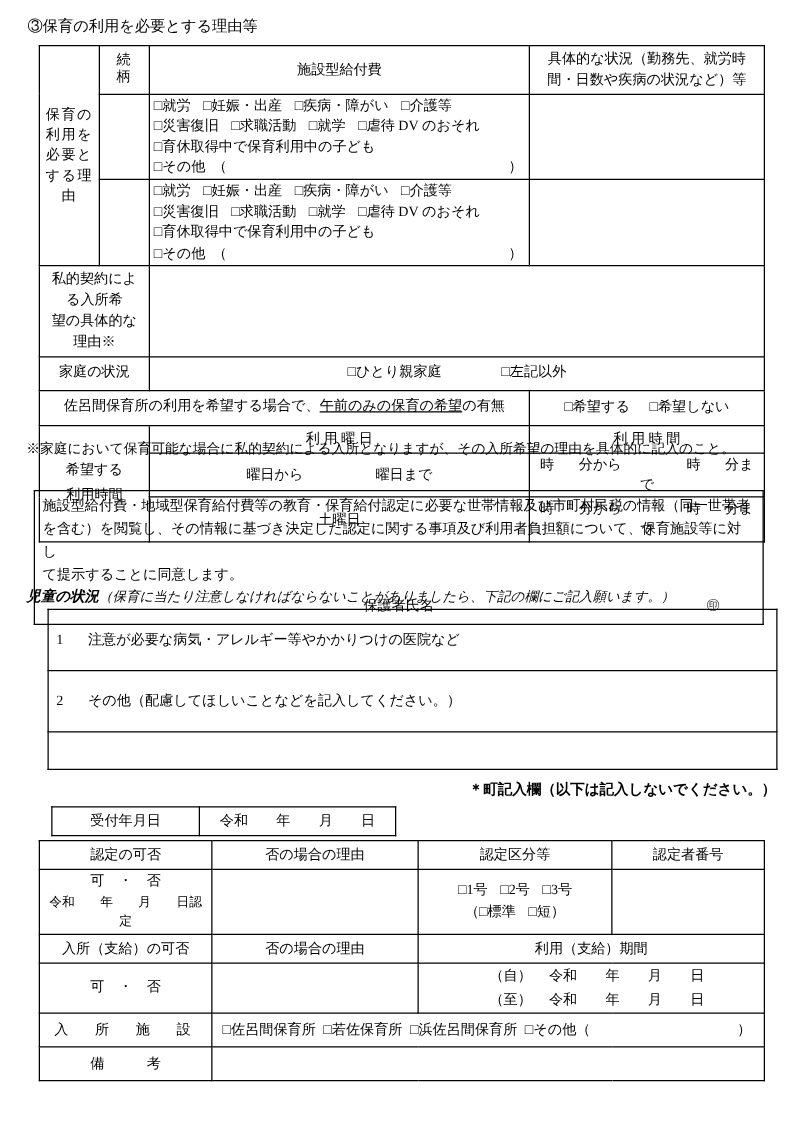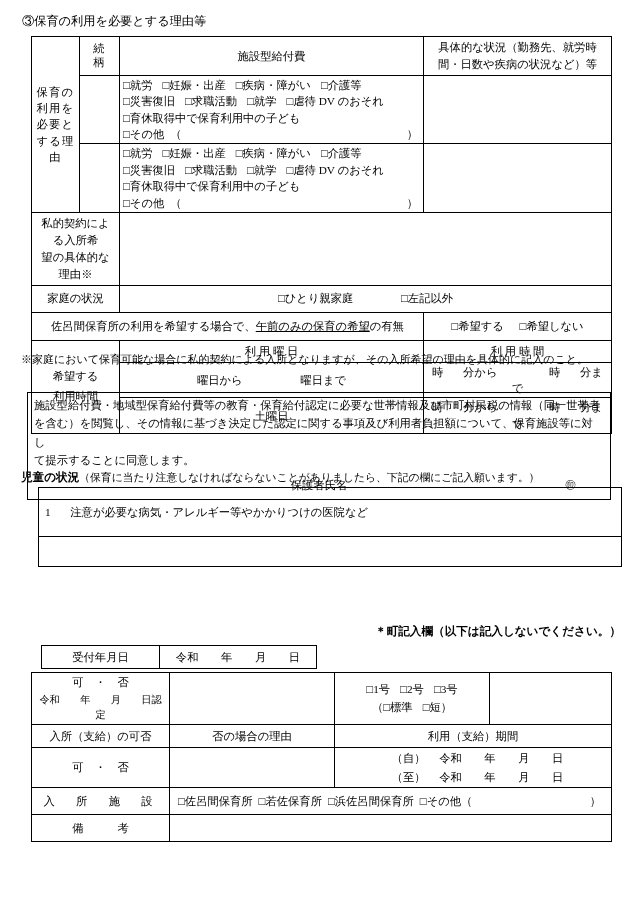--- a/index.html
+++ b/index.html
@@ -30,21 +30,21 @@
     line-height: 1.25;
     margin: 0;
     white-space: nowrap;
   }
   .bold { font-weight: bold; }
   .note {
     font-size: 11px;
     line-height: 1.3;
     white-space: nowrap;
   }
-  .u { text-decoration: underline; }
+  .u { text-decoration: underline; font-family: Liberation Mono, monospace; }
 
   table.frm {
     border-collapse: collapse;
     table-layout: fixed;
     width: 100%;
   }
   table.frm td {
     border: 1px solid #000;
     vertical-align: middle;
     padding: 1px 3px;
@@ -242,33 +242,40 @@
             <span>保護者氏名</span>
             <span class="seal" style="position:absolute;right:28px;">㊞</span>
           </div>
         </td>
       </tr>
     </tbody>
       </table>
   </div>
 
   <div id="blk-jidou">
-    <div class="sec-head" style="font-size:11.6px;">
+    <div class="sec-head" style="font-size:11.6px;font-style:italic;">
       <span class="bold">児童の状況</span><span style="font-size:10.8px;">（保育に当たり注意しなければならないことがありましたら、下記の欄にご記入願います。）</span>
     </div>
   </div>
 
   <div id="tbl3-wrap">
     <table class="frm">
       <tbody>
           <tr class="jidou-row">
         <td class="top" style="padding:3px 6px;height:42px;">
           <span>1</span>
           <span style="display:inline-block;width:14px;"></span>
           <span>注意が必要な病気・アレルギー等やかかりつけの医院など</span>
+        </td>
+      </tr>
+      <tr class="jidou-row">
+        <td class="top" style="padding:3px 6px;height:42px;">
+          <span>2</span>
+          <span style="display:inline-block;width:14px;"></span>
+          <span>その他（配慮してほしいことなどを記入してください。）</span>
         </td>
       </tr>
       <tr>
         <td style="height:27px;"></td>
       </tr>
     </tbody>
       </table>
   </div>
 
   <div id="blk-machi">
@@ -293,20 +300,26 @@
   <div id="tbl5-wrap">
     <table class="frm">
       <colgroup>
         <col style="width:138px">
         <col style="width:165px">
         <col style="width:155px">
         <col style="width:122px">
       </colgroup>
 
       <tbody>
+          <tr>
+        <td class="ctr" style="height:20px;">認定の可否</td>
+        <td class="ctr">否の場合の理由</td>
+        <td class="ctr">認定区分等</td>
+        <td class="ctr">認定者番号</td>
+      </tr>
 
       <tr>
         <td class="ctr" style="height:37px;line-height:1.55;">
           <div>可　・　否</div>
           <div style="font-size:10.2px;">令和　　年　　月　　日認定</div>
         </td>
         <td></td>
         <td class="ctr" style="line-height:1.55;">
           <div>
             <span><span>□</span><span>1号</span></span><span class="sp3"></span><span><span>□</span><span>2号</span></span><span class="sp3"></span><span><span>□</span><span>3号</span></span>

